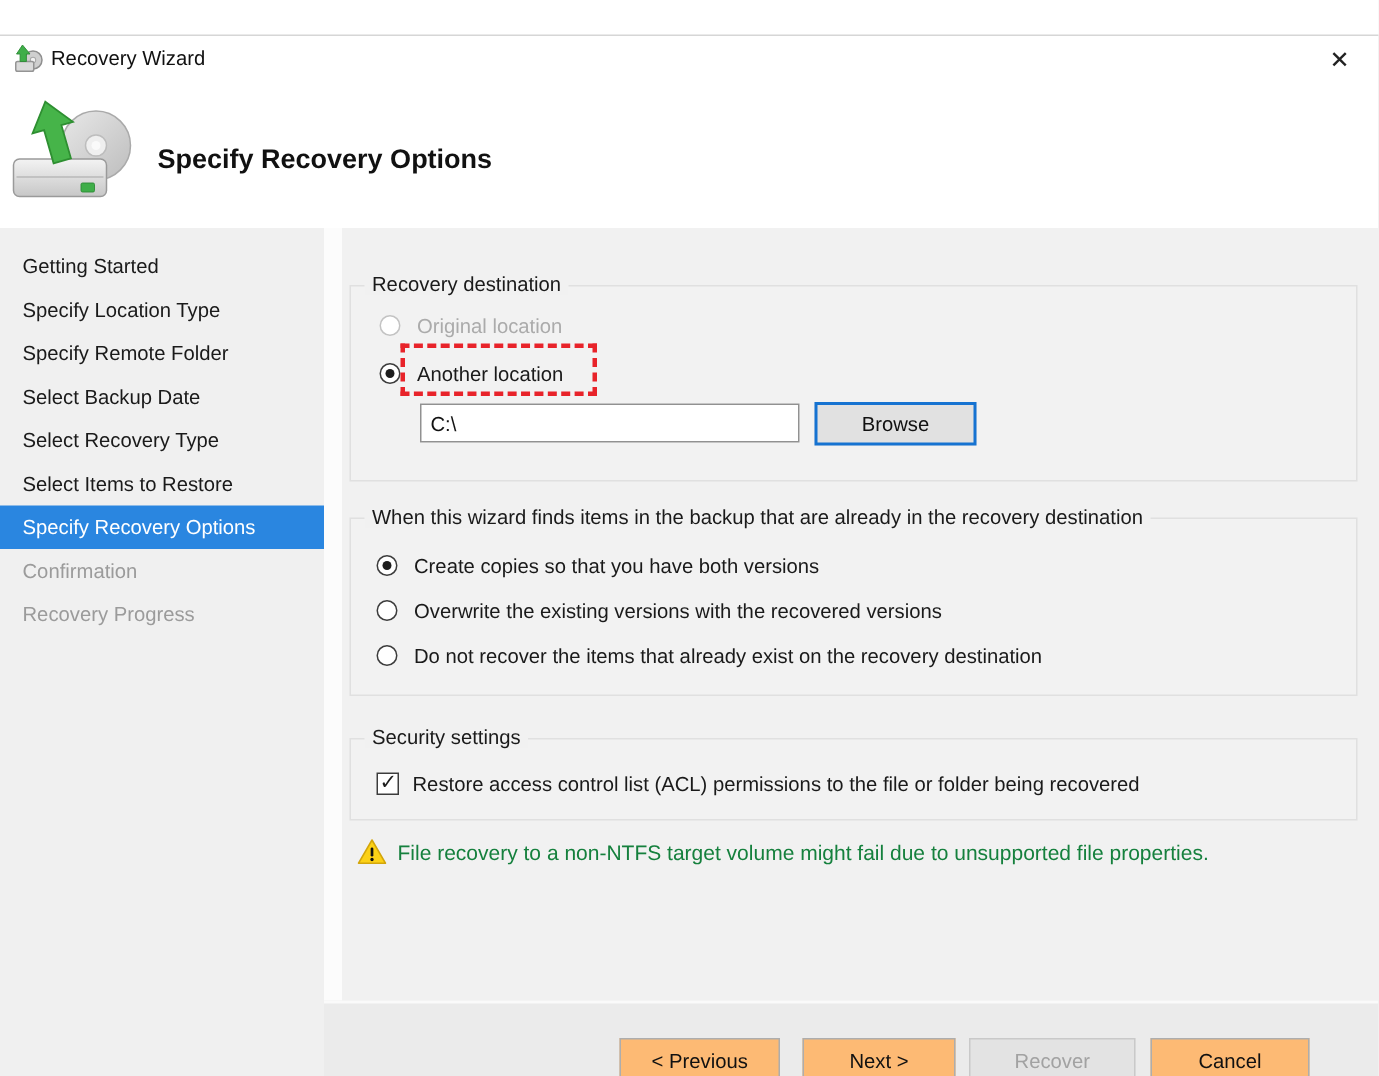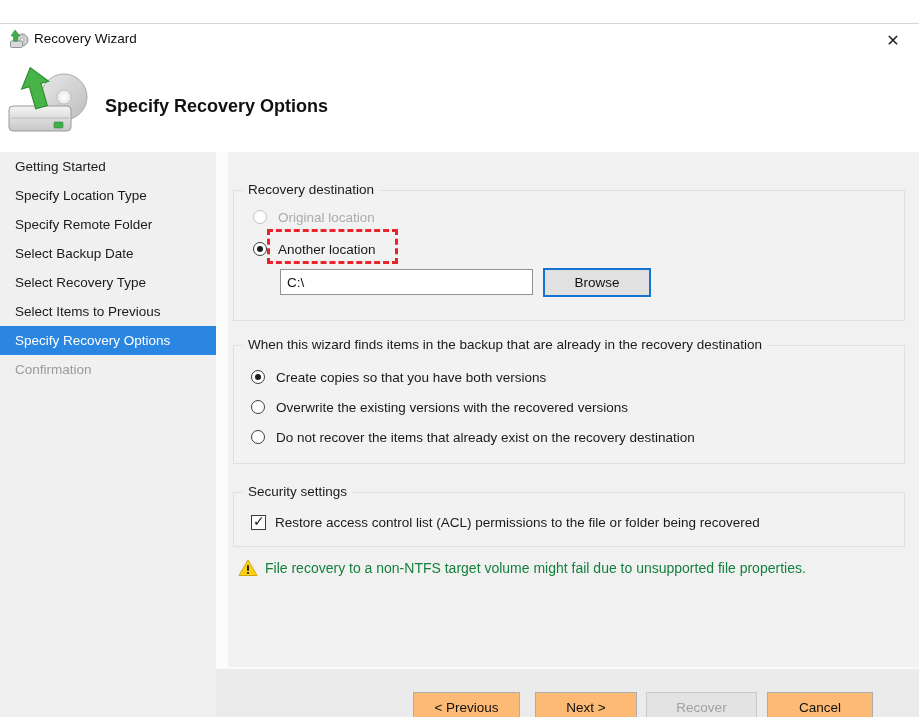--- a/index.html
+++ b/index.html
@@ -16,21 +16,21 @@
   .close-btn { position:absolute; right:12px; top:4px; width:28px; height:24px;
     display:flex; align-items:center; justify-content:center; font-size:16px; color:#222; cursor:pointer; }
   
   .header { position:absolute; left:0; top:30px; width:100%; height:98px; background:#ffffff; }
   .header .bigicon { position:absolute; left:8px; top:10px; width:84px; height:74px; }
   .page-title { position:absolute; left:105px; top:42px; font-size:18px; font-weight:bold; color:#111; }
   
   .sidebar { position:absolute; left:0; top:128px; width:216px; height:589px; background:#f0f0f0; }
   .side-divider { position:absolute; left:216px; top:128px; width:12px; height:589px; background:#fcfcfc; }
   .content { position:absolute; left:228px; top:128px; width:691px; height:589px; background:#f1f1f1; }
-  .sb-list { }
+  .sb-list { padding-top:11px; }
   .sb-item { height:29px; line-height:29px; padding-left:15px; font-size:13.5px; cursor:default; }
   .sb-item.done { color:#1a1a1a; }
   .sb-item.pending { color:#9b9b9b; }
   .sb-item.current { background:#2a86e0; color:#ffffff; }
   
   .groupbox { position:absolute; border:1px solid #e0e0e0; background:#f2f2f2; box-sizing:border-box; }
   .groupbox .glabel { position:absolute; top:-9px; left:9px; background:#f1f1f1; padding:0 5px;
     font-size:13.5px; color:#1a1a1a; white-space:nowrap; }
   .g1 { left:233px; top:166px; width:672px; height:131px; }
   .g2 { left:233px; top:321px; width:672px; height:119px; }
@@ -114,23 +114,24 @@
     <div class="page-title">Specify Recovery Options</div>
   </div>
 
   <div class="sidebar">
     <div class="sb-list">
       <div class="sb-item done">Getting Started</div>
       <div class="sb-item done">Specify Location Type</div>
       <div class="sb-item done">Specify Remote Folder</div>
       <div class="sb-item done">Select Backup Date</div>
       <div class="sb-item done">Select Recovery Type</div>
-      <div class="sb-item done">Select Items to Previous</div>
+      <div class="sb-item done">Select Items to Restore</div>
       <div class="sb-item current">Specify Recovery Options</div>
       <div class="sb-item pending">Confirmation</div>
+      <div class="sb-item pending">Recovery Progress</div>
     </div>
   </div>
   <div class="side-divider"></div>
 
   <div class="content"></div>
 
   <div class="groupbox g1">
     <span class="glabel">Recovery destination</span>
     <div class="row" style="left:19px; top:17px;">
       <span class="radio disabled"></span>

